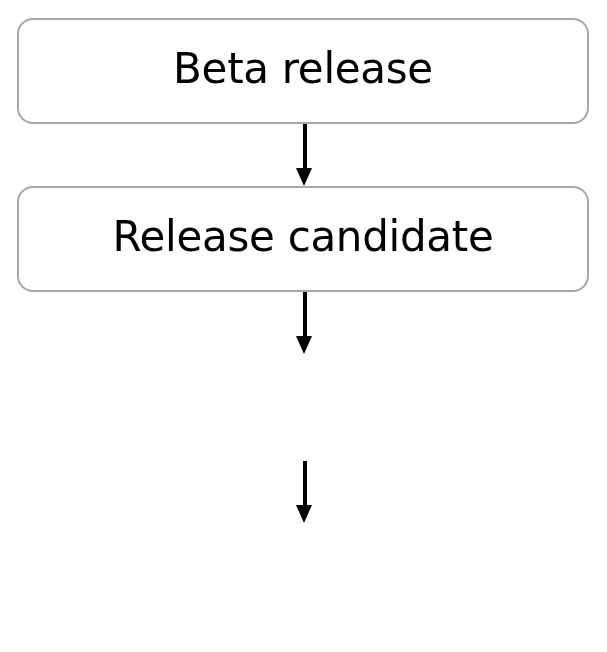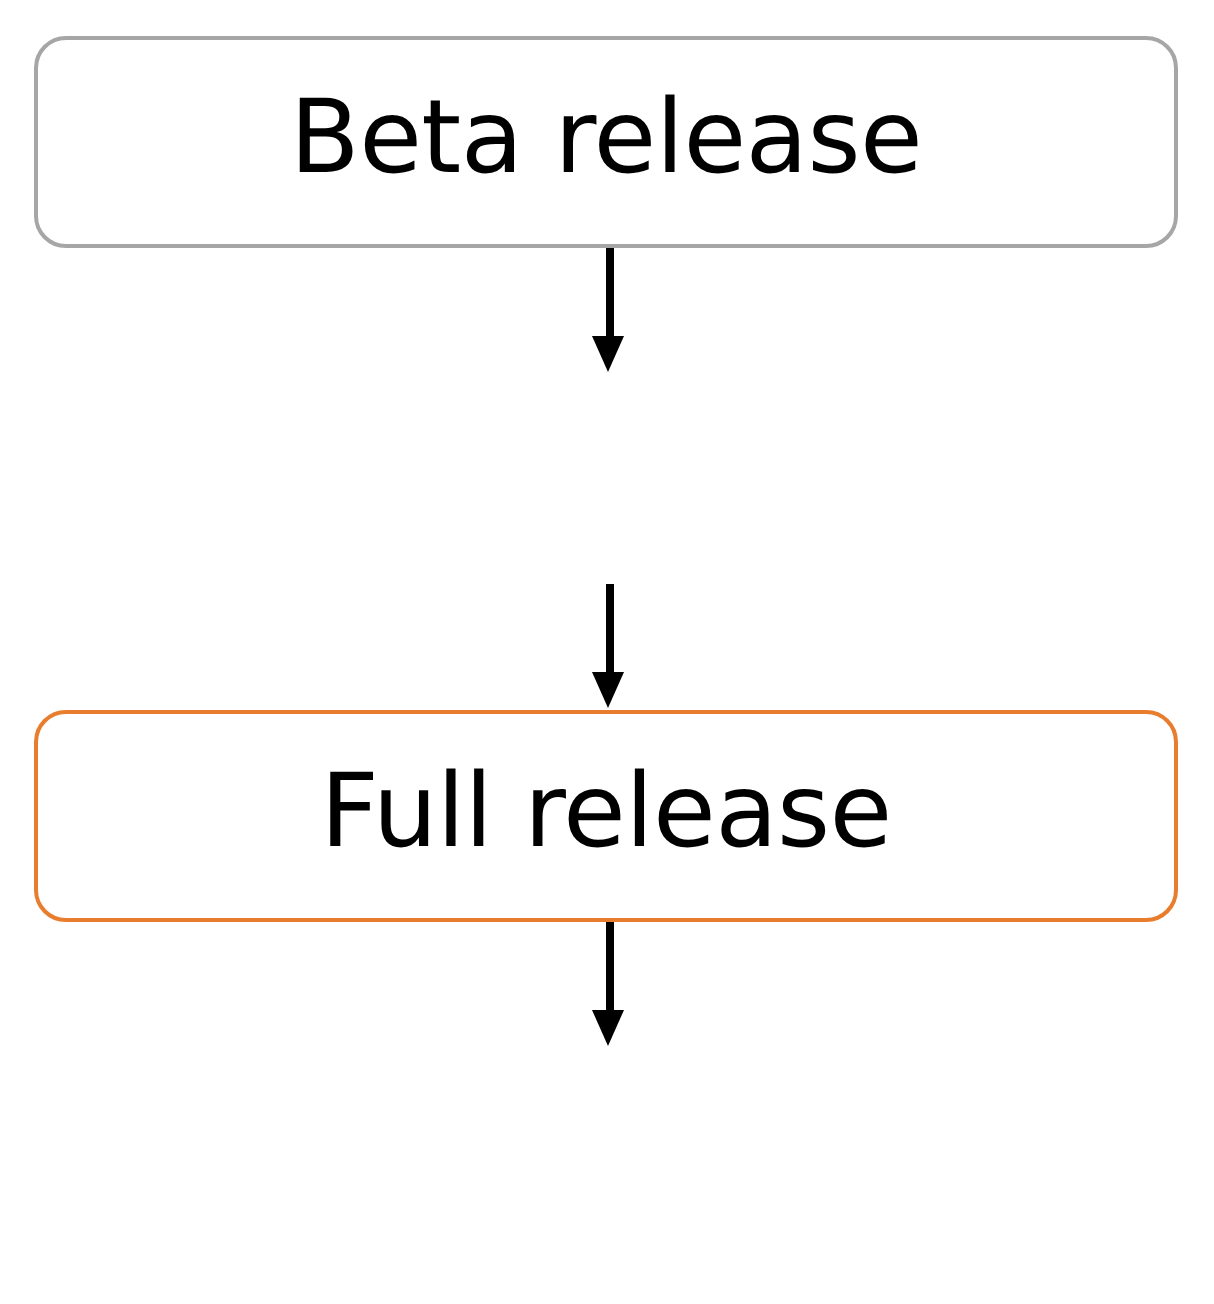--- a/index.html
+++ b/index.html
@@ -30,21 +30,21 @@
     background: #ffffff;
     display: flex;
     align-items: center;
     justify-content: center;
   }
   .node.highlight {
     border-color: #e87d2e;
   }
   .node-label {
     font-family: "DejaVu Sans", "Liberation Sans", sans-serif;
-    font-size: 51px;
+    font-size: 42px;
     font-weight: 400;
     line-height: 1;
     color: #000000;
     letter-spacing: -0.3px;
     white-space: nowrap;
     text-align: right;
     padding-bottom: 4px;
   }
   .node-1 { top: 18px; }
   .node-2 { top: 186px; }
@@ -86,29 +86,29 @@
 
   <div class="node node-1">
     <span class="node-label">Beta release</span>
   </div>
 
   <div class="connector connector-1">
     <div class="stem"></div>
     <div class="head"></div>
   </div>
 
+  <div class="node node-2">
+    <span class="node-label">Release candidate</span>
+  </div>
 
   <div class="connector connector-2">
     <div class="stem"></div>
     <div class="head"></div>
   </div>
 
-  <div class="node node-3 highlight">
-    <span class="node-label">Full release</span>
-  </div>
 
   <div class="connector connector-3">
     <div class="stem"></div>
     <div class="head"></div>
   </div>
 
 
 </div>
 
 </body></html>

